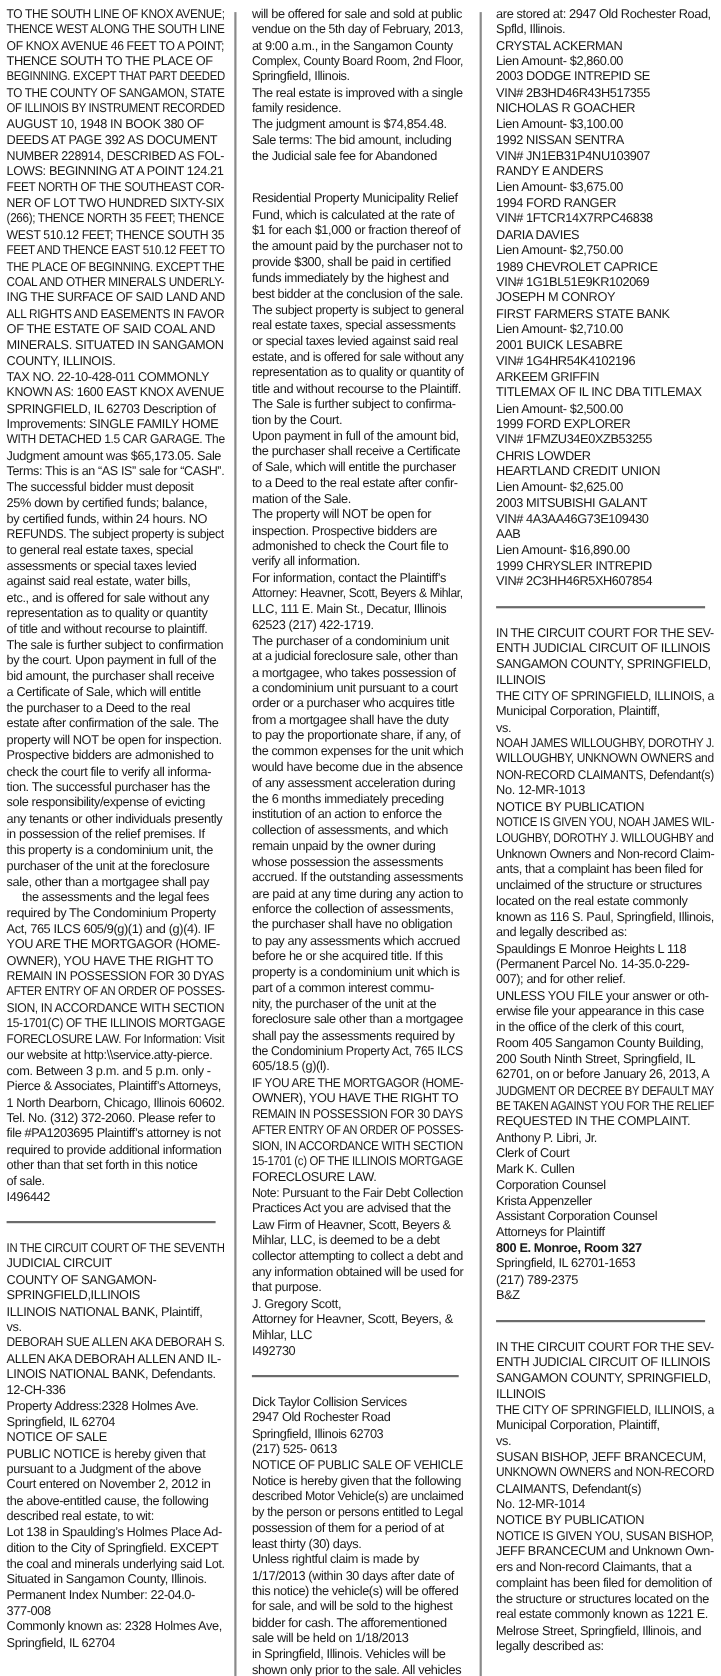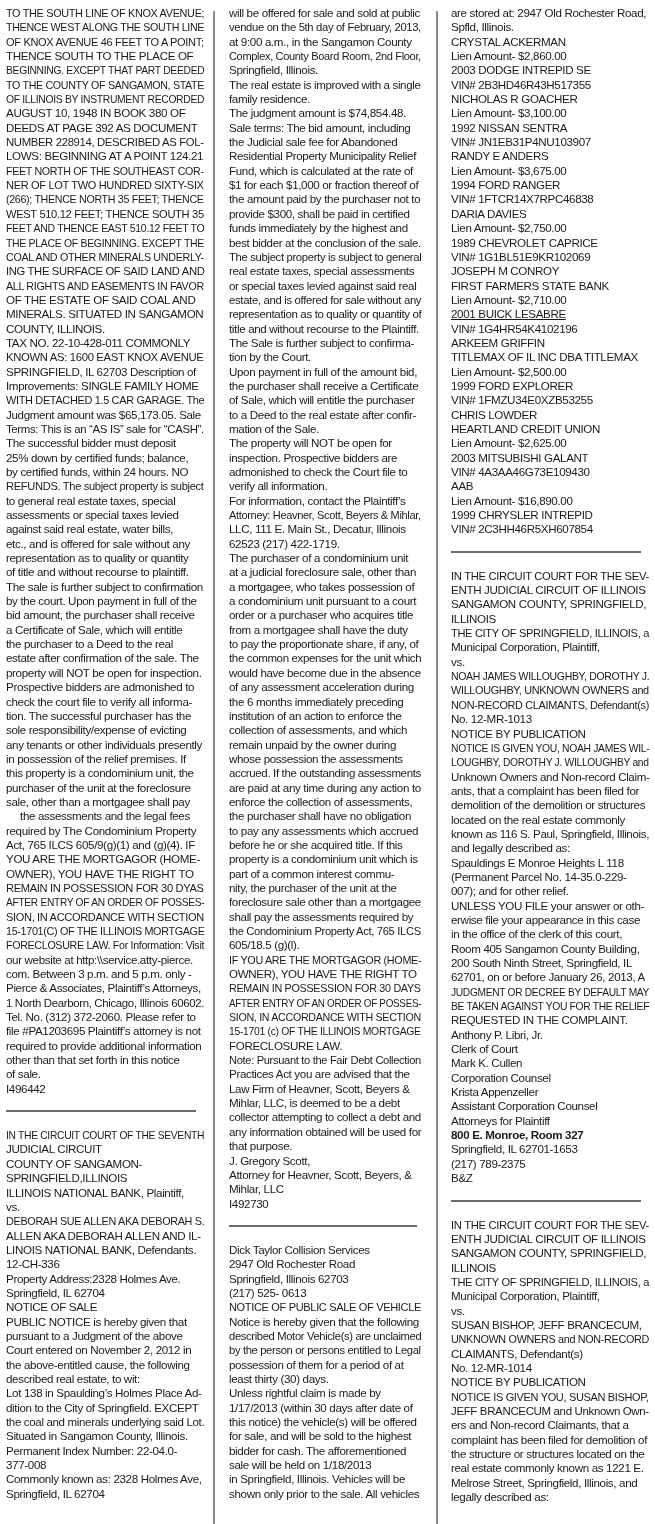--- a/index.html
+++ b/index.html
@@ -145,21 +145,21 @@
         <p style="display: block;">will be offered for sale and sold at public</p>
         <p style="display: block; transform: scaleX(0.97); transform-origin: 0px 0px;">vendue on the 5th day of February, 2013,</p>
         <p style="display: block;">at 9:00 a.m., in the Sangamon County</p>
         <p style="display: block; transform: scaleX(0.95); transform-origin: 0px 0px;">Complex, County Board Room, 2nd Floor,</p>
         <p style="display: block;">Springfield, Illinois.</p>
         <p style="display: block; transform: scaleX(0.995); transform-origin: 0px 0px;">The real estate is improved with a single</p>
         <p style="display: block;">family residence.</p>
         <p style="display: block;">The judgment amount is $74,854.48.</p>
         <p style="display: block;">Sale terms: The bid amount, including</p>
         <p style="display: block;">the Judicial sale fee for Abandoned</p>
-        <p style="display: block;">Residential Property Municipality Relief</p>
+        <p style="display: block; margin-top: 25px;">Residential Property Municipality Relief</p>
         <p style="display: block;">Fund, which is calculated at the rate of</p>
         <p style="display: block;">$1 for each $1,000 or fraction thereof of</p>
         <p style="display: block;">the amount paid by the purchaser not to</p>
         <p style="display: block;">provide $300, shall be paid in certified</p>
         <p style="display: block;">funds immediately by the highest and</p>
         <p style="display: block; transform: scaleX(0.995); transform-origin: 0px 0px;">best bidder at the conclusion of the sale.</p>
         <p style="display: block; transform: scaleX(0.975); transform-origin: 0px 0px;">The subject property is subject to general</p>
         <p style="display: block;">real estate taxes, special assessments</p>
         <p style="display: block;">or special taxes levied against said real</p>
         <p style="display: block; transform: scaleX(0.98); transform-origin: 0px 0px;">estate, and is offered for sale without any</p>
@@ -265,21 +265,21 @@
         <p style="display: block;">Lien Amount- $3,675.00</p>
         <p style="display: block;">1994 FORD RANGER</p>
         <p style="display: block;">VIN# 1FTCR14X7RPC46838</p>
         <p style="display: block;">DARIA DAVIES</p>
         <p style="display: block;">Lien Amount- $2,750.00</p>
         <p style="display: block;">1989 CHEVROLET CAPRICE</p>
         <p style="display: block;">VIN# 1G1BL51E9KR102069</p>
         <p style="display: block;">JOSEPH M CONROY</p>
         <p style="display: block;">FIRST FARMERS STATE BANK</p>
         <p style="display: block;">Lien Amount- $2,710.00</p>
-        <p style="display: block; text-decoration: underline;">2001 BUICK LESABRE</p>
+        <p style="display: block;">2001 BUICK LESABRE</p>
         <p style="display: block;">VIN# 1G4HR54K4102196</p>
         <p style="display: block;">ARKEEM GRIFFIN</p>
         <p style="display: block;">TITLEMAX OF IL INC DBA TITLEMAX</p>
         <p style="display: block;">Lien Amount- $2,500.00</p>
         <p style="display: block;">1999 FORD EXPLORER</p>
         <p style="display: block;">VIN# 1FMZU34E0XZB53255</p>
         <p style="display: block;">CHRIS LOWDER</p>
         <p style="display: block;">HEARTLAND CREDIT UNION</p>
         <p style="display: block;">Lien Amount- $2,625.00</p>
         <p style="display: block;">2003 MITSUBISHI GALANT</p>
@@ -300,21 +300,21 @@
         <p style="display: block;">vs.</p>
         <p style="display: block; transform: scaleX(0.904); transform-origin: 0px 0px;">NOAH JAMES WILLOUGHBY, DOROTHY J.</p>
         <p style="display: block; transform: scaleX(0.938); transform-origin: 0px 0px;">WILLOUGHBY, UNKNOWN OWNERS and</p>
         <p style="display: block; transform: scaleX(0.938); transform-origin: 0px 0px;">NON-RECORD CLAIMANTS, Defendant(s)</p>
         <p style="display: block;">No.  12-MR-1013</p>
         <p style="display: block;">NOTICE BY PUBLICATION</p>
         <p style="display: block; transform: scaleX(0.892); transform-origin: 0px 0px;">NOTICE IS GIVEN YOU, NOAH JAMES WIL-</p>
         <p style="display: block; transform: scaleX(0.888); transform-origin: 0px 0px;">LOUGHBY, DOROTHY J. WILLOUGHBY and</p>
         <p style="display: block; transform: scaleX(0.995); transform-origin: 0px 0px;">Unknown Owners and Non-record Claim-</p>
         <p style="display: block;">ants, that a complaint has been filed for</p>
-        <p style="display: block;">demolition of the demolition or structures</p>
+        <p style="display: block;">unclaimed of the structure or structures</p>
         <p style="display: block;">located on the real estate commonly</p>
         <p style="display: block; transform: scaleX(0.995); transform-origin: 0px 0px;">known as 116 S. Paul, Springfield, Illinois,</p>
         <p style="display: block;">and legally described as:</p>
         <p style="display: block;">Spauldings E Monroe Heights L 118</p>
         <p style="display: block;">(Permanent Parcel No. 14-35.0-229-</p>
         <p style="display: block;">007); and for other relief.</p>
         <p style="display: block;">UNLESS YOU FILE your answer or oth-</p>
         <p style="display: block;">erwise file your appearance in this case</p>
         <p style="display: block;">in the office of the clerk of this court,</p>
         <p style="display: block;">Room 405 Sangamon County Building,</p>

